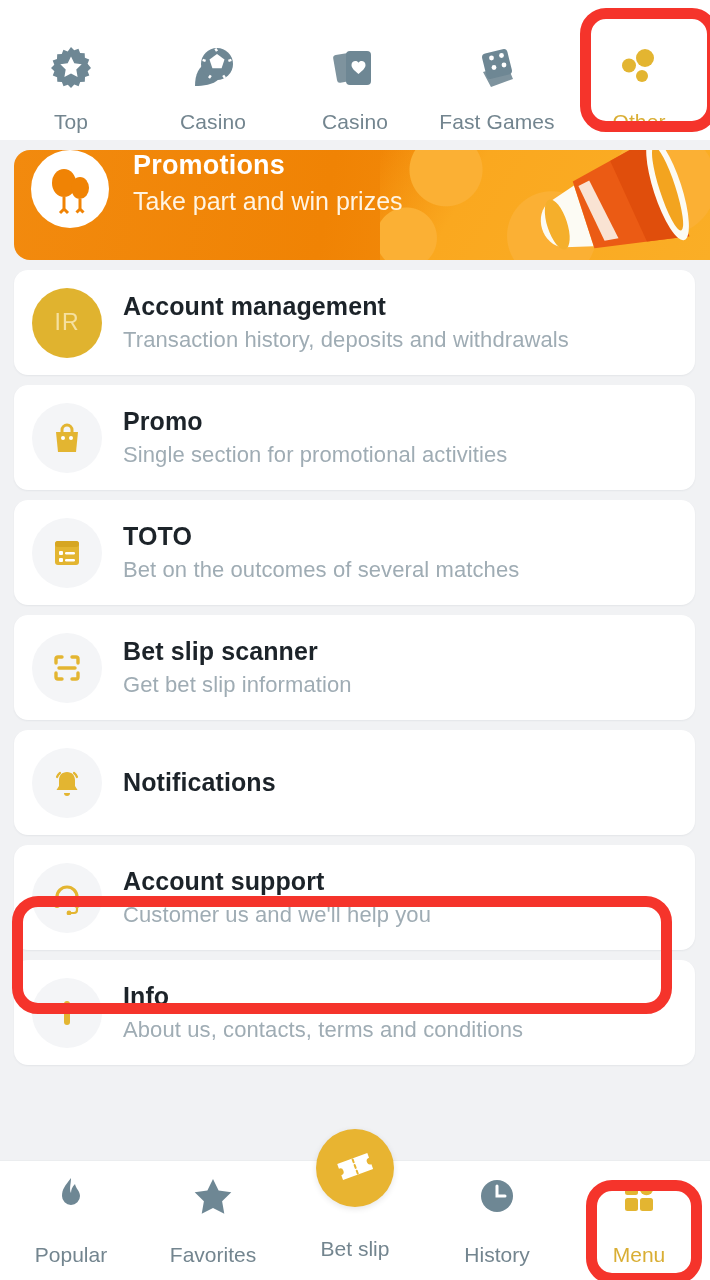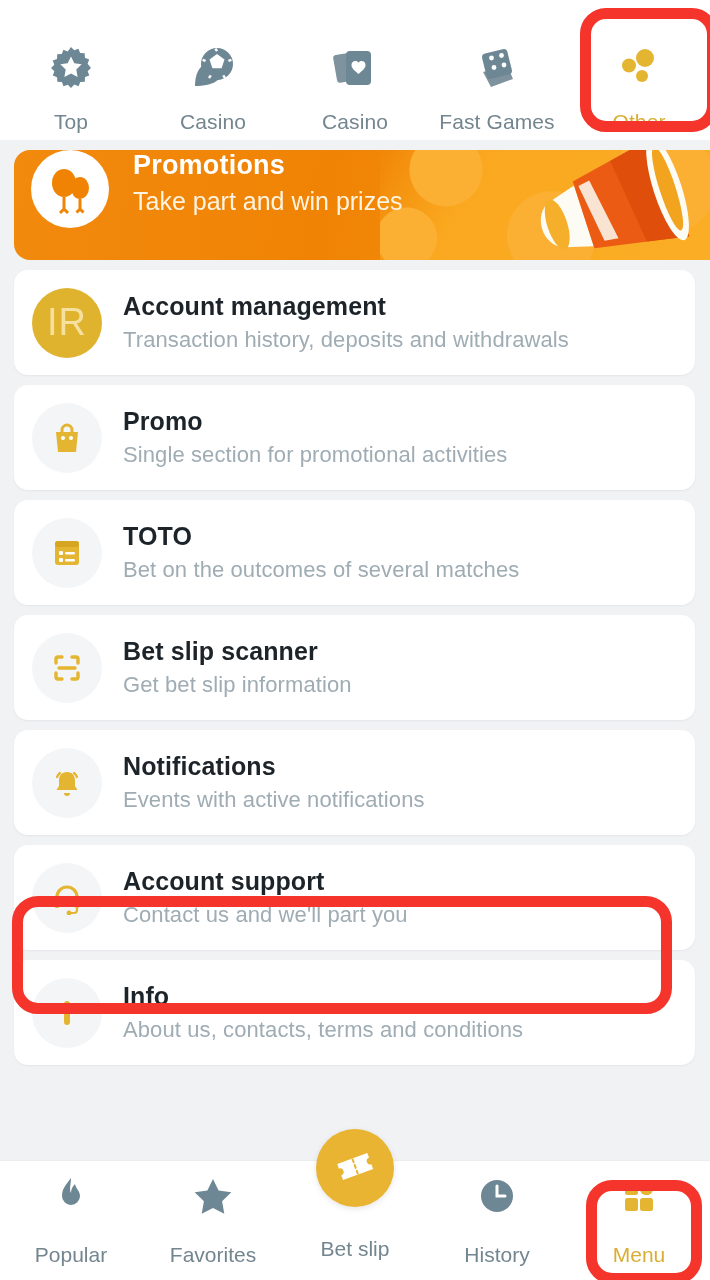--- a/index.html
+++ b/index.html
@@ -107,21 +107,21 @@
   .card-icon {
     width: 70px; height: 70px; margin-left: 18px;
     border-radius: 50%;
     background: #F4F5F7;
     display: flex; align-items: center; justify-content: center;
     flex-shrink: 0;
   }
   .card-icon.avatar {
     background: #E0B32F;
     color: #F5E0A0;
-    font-size: 38px; letter-spacing: 1px;
+    font-size: 23px; letter-spacing: 1px;
     font-family: "Liberation Sans", sans-serif;
   }
   .card-text { margin-left: 21px; }
   .card-title {
     font-size: 25px; font-weight: bold; color: #1C2329; letter-spacing: .1px;
   }
   .card-sub {
     font-size: 22px; color: #9FACB4; margin-top: 6px; letter-spacing: .1px;
   }
 
@@ -335,37 +335,36 @@
     <div class="card">
       <div class="card-icon">
         <svg width="34" height="34" viewBox="0 0 34 34">
           <path d="M17 6 c-5 0-8 3.6-8 8 v6 l-2.5 4 h21 L25 20 v-6 c0-4.4-3-8-8-8z" fill="#E3B531"></path>
           <path d="M14 27 a3 3 0 0 0 6 0" fill="#E3B531"></path>
           <path d="M7 11 a9 9 0 0 1 3-4 M27 11 a9 9 0 0 0-3-4" stroke="#E3B531" stroke-width="2.2" fill="none" stroke-linecap="round"></path>
         </svg>
       </div>
       <div class="card-text">
         <div class="card-title">Notifications</div>
-        <div class="card-sub">Events with active notifications</div>
       </div>
     </div>
 
     <div class="card">
       <div class="card-icon">
         <svg width="34" height="34" viewBox="0 0 34 34">
           <path d="M7 19 v-3 a10 10 0 0 1 20 0 v3" stroke="#E3B531" stroke-width="3.2" fill="none" stroke-linecap="round"></path>
           <rect x="4" y="17" width="6" height="10" rx="3" fill="#E3B531"></rect>
           <rect x="24" y="17" width="6" height="10" rx="3" fill="#E3B531"></rect>
           <path d="M27 27 v2 a3 3 0 0 1-3 3 h-4" stroke="#E3B531" stroke-width="2.2" fill="none"></path>
           <circle cx="19" cy="32" r="2.4" fill="#E3B531"></circle>
         </svg>
       </div>
       <div class="card-text">
         <div class="card-title">Account support</div>
-        <div class="card-sub">Contact us and we'll part you</div>
+        <div class="card-sub">Customer us and we'll help you</div>
       </div>
     </div>
 
     <div class="card">
       <div class="card-icon">
         <svg width="34" height="34" viewBox="0 0 34 34">
           <circle cx="17" cy="8" r="3" fill="#E3B531"></circle>
           <rect x="14" y="14" width="6" height="15" rx="3" fill="#E3B531"></rect>
         </svg>
       </div>

